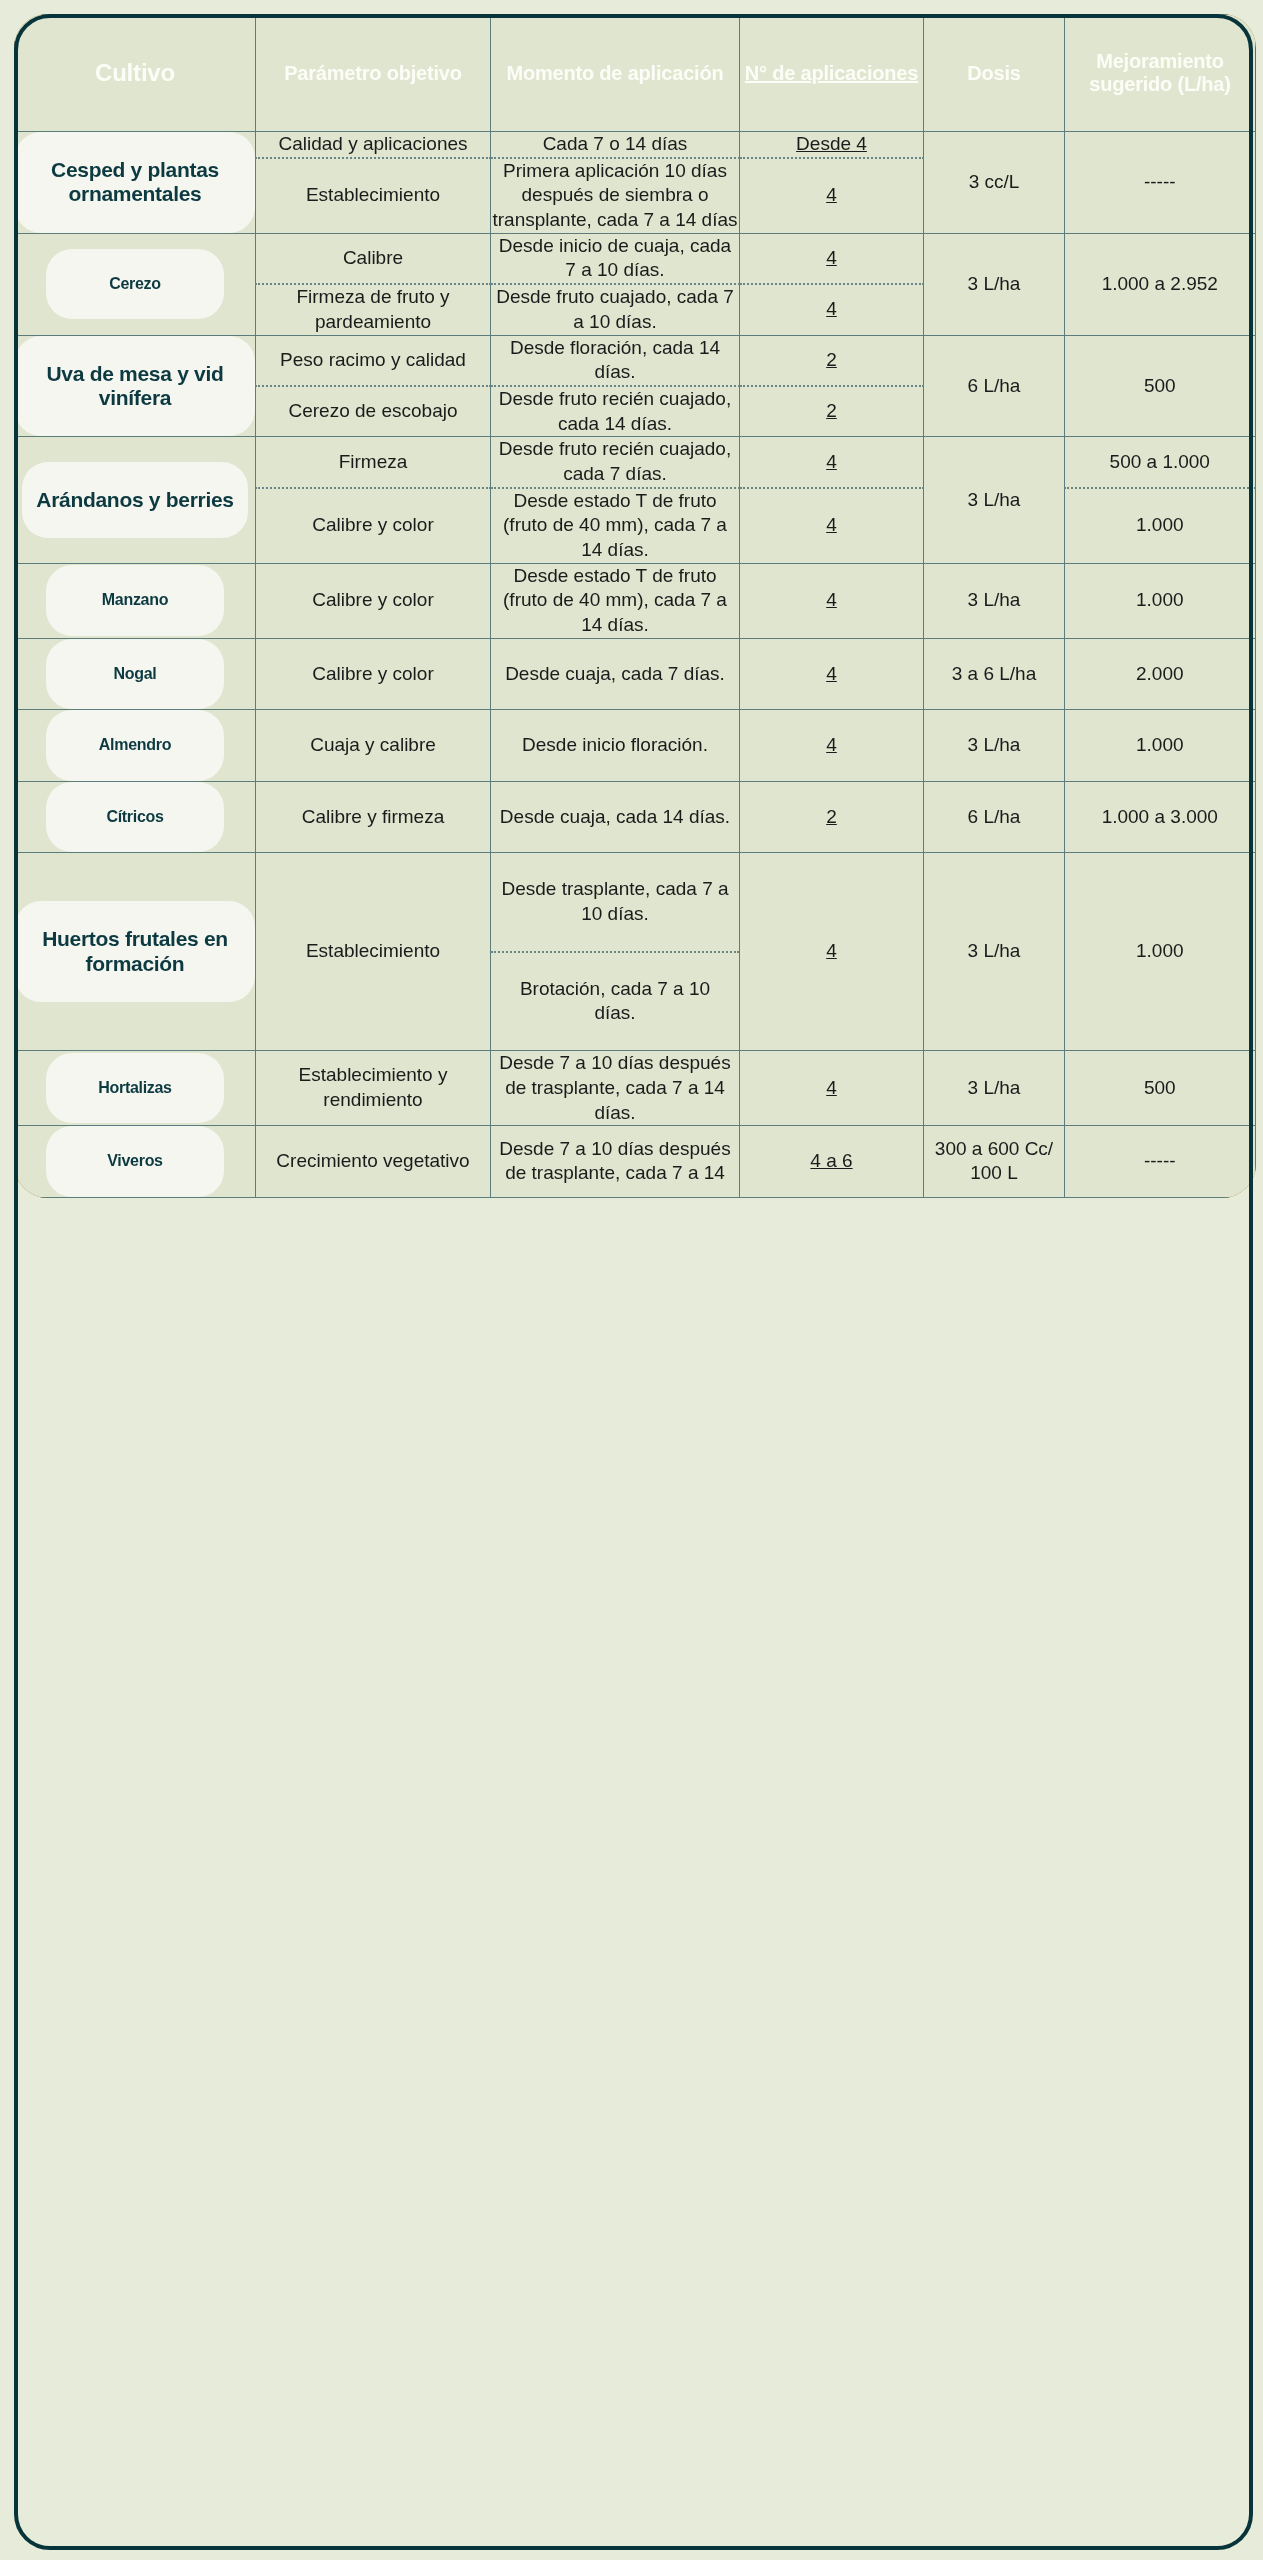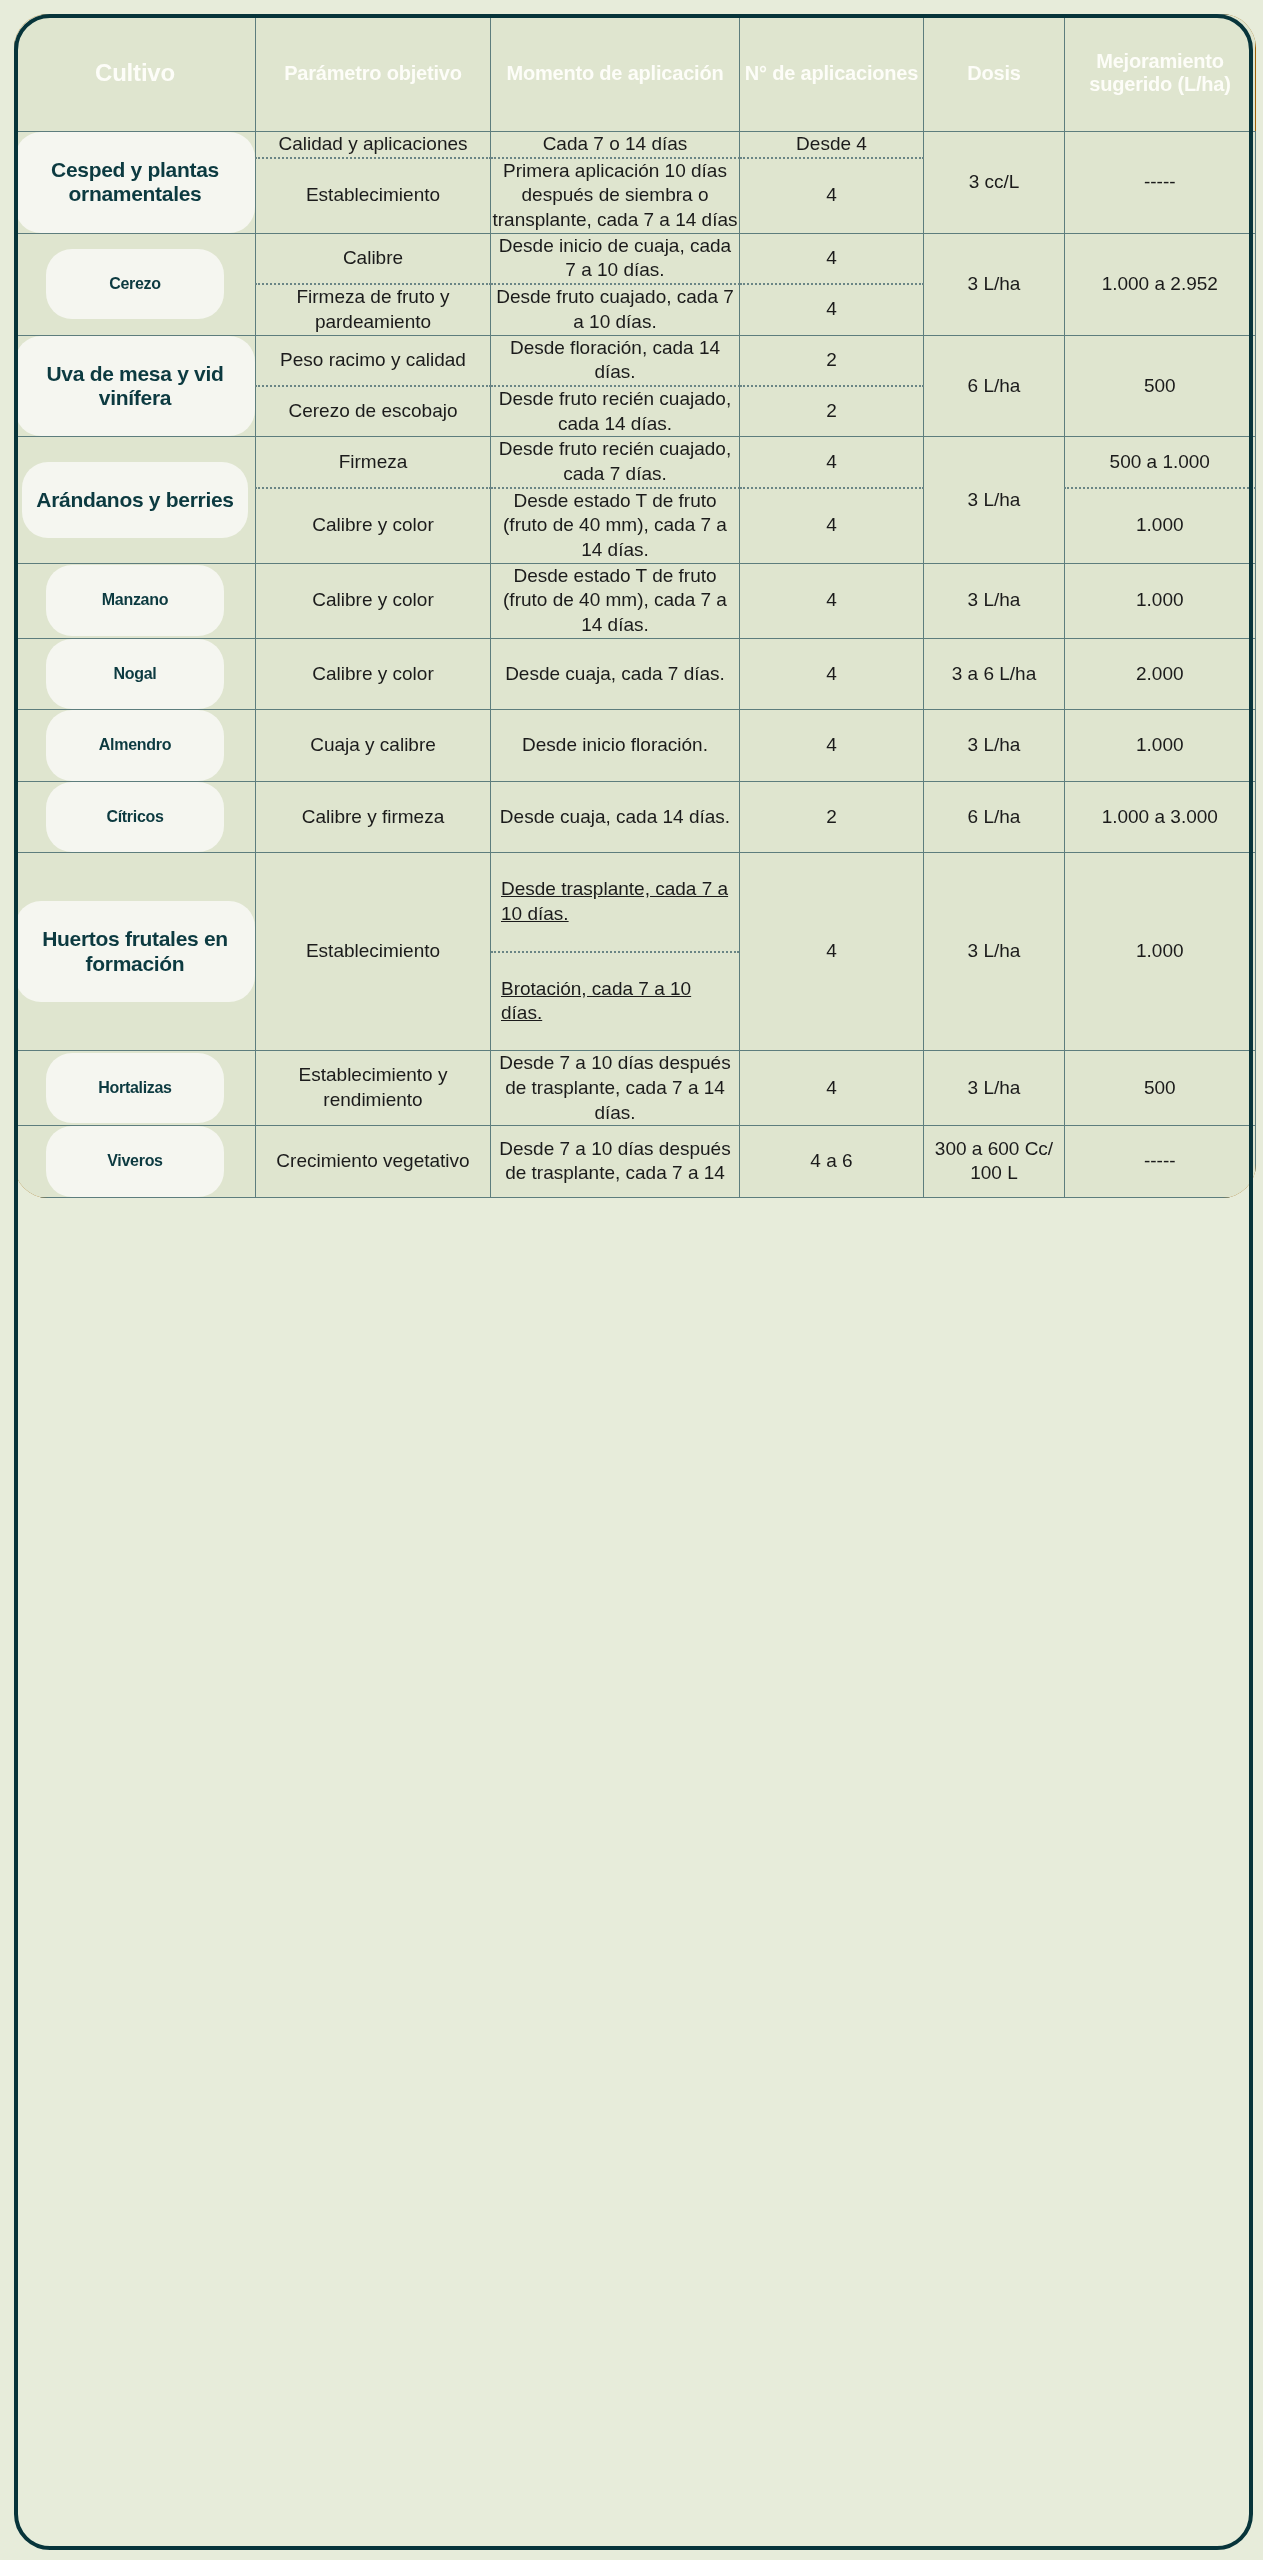--- a/index.html
+++ b/index.html
@@ -58,40 +58,39 @@
     min-width:150px;
     color:#0c3a40;
     font-weight:bold;
     font-size:16px;
     line-height:1.16;
     letter-spacing:-0.3px;
   }
   .pill.small{font-size:21px;}
   .c-param{width:234px;}
   .c-moment{width:248px;}
-  .c-apps{width:183px;}
+  .c-apps{width:183px;text-decoration:underline;}
   .c-dosis{width:140px;}
   .c-mej{width:190px;margin-top:48px;}
   .cell{
     text-align:center;
     color:#1b1b1b;
     font-size:19px;
     line-height:1.3;
     padding:16px 10px;
   }
   
   .split{padding:0;}
   .split .sub{
     padding:24px 10px;
-    text-align:left;
+    text-align:center;
     color:#1b1b1b;
     font-size:19px;
     line-height:1.3;
     box-sizing:border-box;
-    text-decoration:underline;
   }
   .split .sub.top{border-bottom:2px dotted #6a8585;}
   
   .frame{
     position:absolute;
     left:0;top:0;
     width:1231px;height:2528px;
     border:4px solid #07343a;
     border-radius:36px;
     pointer-events:none;

